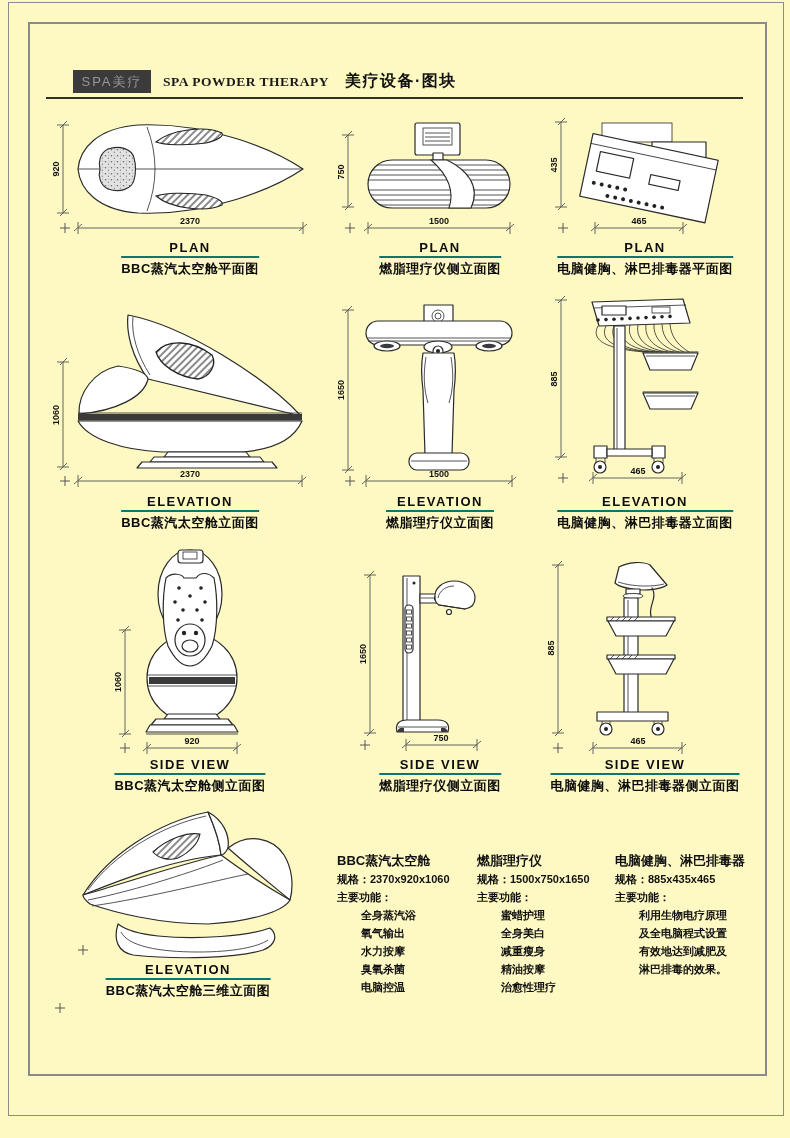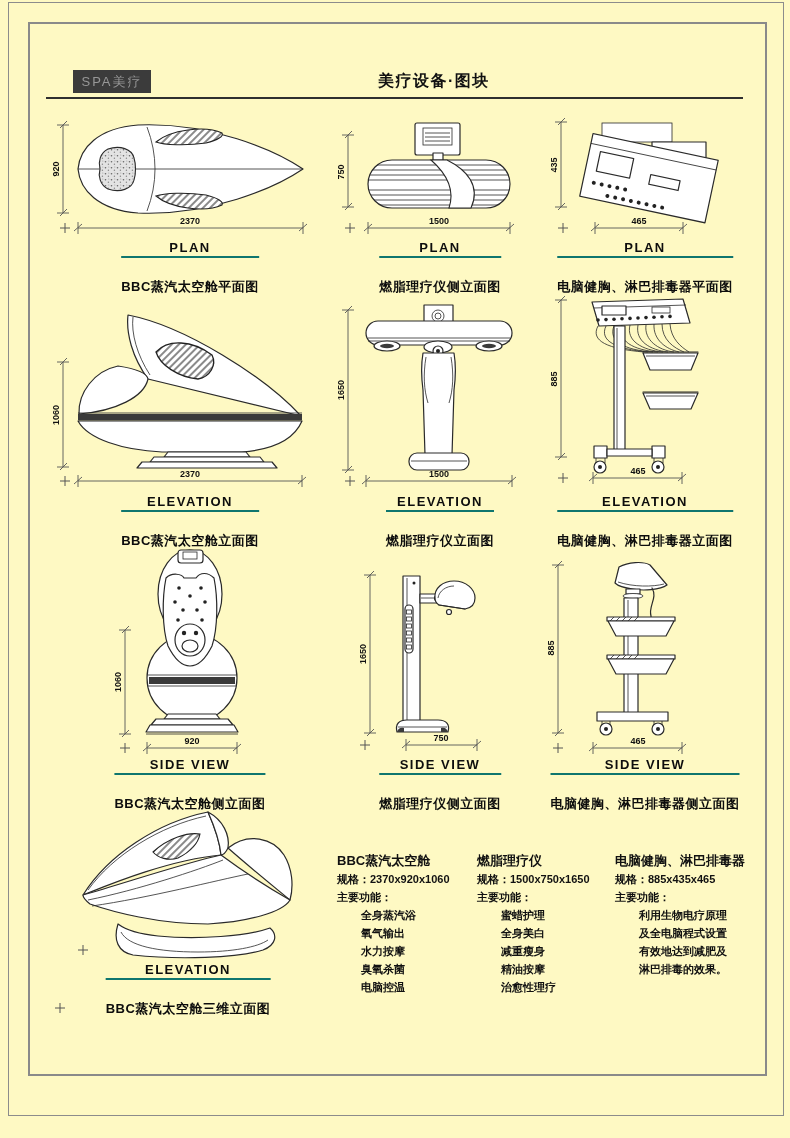--- a/index.html
+++ b/index.html
@@ -4,35 +4,35 @@
 <style>
   html,body{margin:0;padding:0;background:#fff;}
   #page{position:relative;width:790px;height:1138px;background:#fef9c3;font-family:"Liberation Sans",sans-serif;overflow:hidden;}
   #outer-frame{position:absolute;left:8px;top:2px;width:774px;height:1112px;border:1px solid #8c8c8c;}
   #inner-frame{position:absolute;left:28px;top:22px;width:735px;height:1050px;border:2px solid #8a8a8a;}
   #logo-box{position:absolute;left:73px;top:70px;width:78px;height:23px;background:#3b3b3b;color:#979797;
     font-size:13px;letter-spacing:2px;text-align:center;line-height:23px;font-weight:400;}
   #title-en{position:absolute;left:163px;top:70px;height:23px;line-height:23px;
     font-family:"Liberation Serif",serif;font-weight:bold;font-size:13.5px;color:#1a1a1a;letter-spacing:.5px;}
   #title-zh{position:absolute;left:345px;top:69px;height:23px;line-height:23px;
-    font-weight:bold;font-size:16px;color:#111;letter-spacing:1.5px;margin-left:33px;}
+    font-weight:bold;font-size:16px;color:#111;letter-spacing:1.5px;}
   #header-rule{position:absolute;left:46px;top:97px;width:697px;height:2px;background:#2f2f2f;}
   svg.cell{position:absolute;overflow:visible;}
   .draw{stroke:#2a2a2a;fill:none;stroke-width:1.2;stroke-linejoin:round;stroke-linecap:round;}
   .thin{stroke:#2a2a2a;fill:none;stroke-width:.8;}
   .fw{fill:#fff;}
   .dk{fill:#3a3a3a;stroke:none;}
   .dot{fill:#222;stroke:none;}
   .dim line,.dim path{stroke:#555;stroke-width:.9;fill:none;}
   .dim text{font-family:"Liberation Sans",sans-serif;font-size:9px;font-weight:bold;fill:#111;text-anchor:middle;}
   .plusmark{stroke:#555;stroke-width:1;fill:none;}
   .caption{position:absolute;transform:translateX(-50%);text-align:center;display:inline-block;white-space:nowrap;}
   .caption .en{display:block;font-weight:900;font-size:13px;letter-spacing:1.5px;color:#0d0d0d;
     border-bottom:2px solid #0f766e;padding:0 4px 1px;}
-  .caption .zh{display:block;font-weight:bold;font-size:13px;color:#0d0d0d;letter-spacing:.5px;margin-top:20px;}
+  .caption .zh{display:block;font-weight:bold;font-size:13px;color:#0d0d0d;letter-spacing:.5px;margin-top:2px;}
   .spec{position:absolute;width:145px;color:#111;}
   .spec div{font-weight:bold;font-size:11px;line-height:18px;}
   .spec .t{font-size:13px;}
   .spec .feat{padding-left:24px;}
 </style>
 </head>
 <body>
 
 <div id="page">
   <div id="outer-frame"></div>
@@ -47,20 +47,21 @@
       <pattern id="stipple" patternUnits="userSpaceOnUse" width="6" height="6">
         <rect width="6" height="6" fill="#e3e3e3"></rect>
         <circle cx="1.5" cy="1.8" r="0.8" fill="#666"></circle>
           <circle cx="4.4" cy="4.2" r="0.7" fill="#888"></circle>
         <circle cx="4.8" cy="1" r="0.5" fill="#999"></circle>
       </pattern>
     </defs>
   </svg>
 
   <div id="logo-box">SPA美疗</div>
+  <div id="title-en">SPA POWDER THERAPY</div>
   <div id="title-zh">美疗设备·图块</div>
   <div id="header-rule"></div>
 
   <svg class="cell" style="left:50px;top:112px" width="270" height="126">
     <path class="draw fw" d="M28 57 C30 36 48 16 88 13 C160 10 225 38 253 57 C225 76 160 104 88 101 C48 98 30 78 28 57 Z"></path>
     <line class="thin" x1="28" y1="57" x2="253" y2="57"></line>
     <path class="thin" d="M97 15 Q113 57 97 99"></path>
     <path d="M58 37 C70 33 82 37 84 46 C86 52 86 62 84 68 C82 77 70 81 58 77 C50 73 48 64 50 57 C48 50 50 41 58 37 Z" fill="url(#stipple)" stroke="#2a2a2a" stroke-width="1.1"></path>
     <path d="M106 30 C120 18 155 13 172 21 C174 24 168 28 156 31 C136 34 114 33 106 30 Z" fill="url(#hatch)" stroke="#222" stroke-width="1.1"></path>
     <path d="M106 84 C120 96 155 101 172 93 C174 90 168 86 156 83 C136 80 114 81 106 84 Z" fill="url(#hatch)" stroke="#222" stroke-width="1.1"></path>

